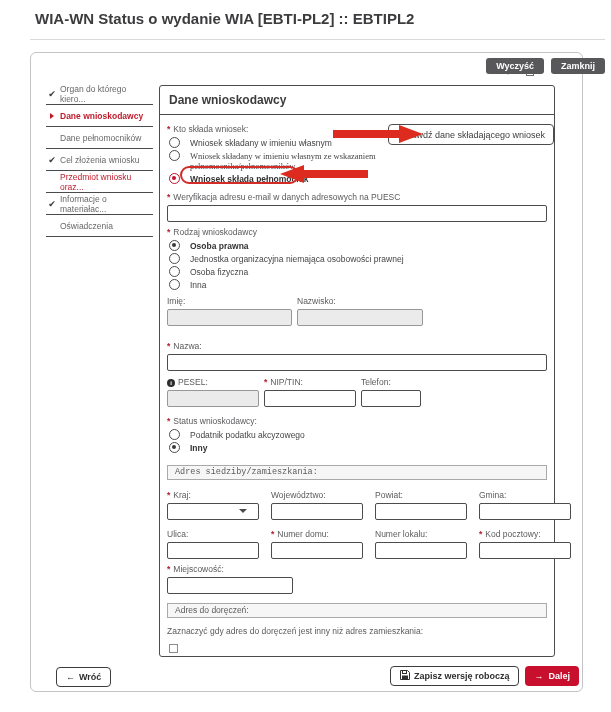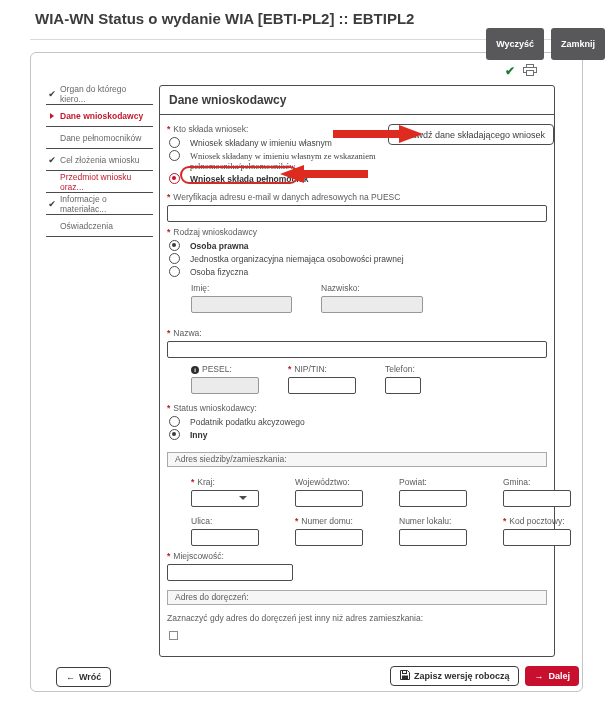--- a/index.html
+++ b/index.html
@@ -8,21 +8,21 @@
     position: relative;
     font-family: "Liberation Sans", sans-serif;
     background: #ffffff;
     color: #3f3f41;
     overflow: hidden;
   }
   .page-title { position: absolute; left: 35px; top: 10px; font-size: 15px; font-weight: 700; color: #3c3c3e; }
   .top-divider { position: absolute; left: 30px; top: 39px; width: 575px; height: 1px; background: #d9d9d9; }
   .top-buttons { position: absolute; top: 28px; right: 6px; display: flex; gap: 7px; z-index: 2; }
   .btn-gray { background: #58585a; color: #fff; border: none; border-radius: 3px;
-    font: 700 9px "Liberation Sans", sans-serif; height: 32px; padding: 0 10px; cursor: pointer; }
+    font: 700 9px "Liberation Sans", sans-serif; height: 16px; padding: 0 10px; cursor: pointer; margin-top: 30px; }
 
   .card { position: absolute; left: 30px; top: 52px; width: 553px; height: 640px;
     border: 1px solid #c4c4c6; border-radius: 6px; background: #fff; }
 
   .status-icons { position: absolute; top: 9px; left: 474px; display: flex; align-items: center; gap: 8px; }
   .check-glyph { color: #1f7c35; font-size: 12px; font-weight: 700; line-height: 12px; }
 
   .sidebar { position: absolute; left: 15px; top: 30px; width: 107px; }
   .side-item { display: flex; align-items: center; gap: 2px; height: 22px;
     border-bottom: 1px solid #4a4a4c; font-size: 8.5px; color: #68686b; cursor: pointer; }
@@ -57,31 +57,31 @@
   .rlabel { font-size: 8.5px; color: #454548; padding-top: 1px; line-height: 10px; }
   .rlabel.b { font-weight: 700; color: #333335; }
   .rlabel.wrap { max-width: 205px; display: inline-block; font-family: Liberation Serif, serif; }
 
   .tinput { display: block; width: 100%; height: 17px; border: 1px solid #4c4c4e; border-radius: 2px;
     background: #fff; font: 8.5px "Liberation Sans", sans-serif; padding: 0 4px; color: #333; }
   .tinput.dis { background: #ebebeb; border-color: #97979a; }
   .grid2 { display: grid; grid-template-columns: 125px 126px; column-gap: 5px; }
   .grid3 { display: grid; grid-template-columns: 92px 92px 60px; column-gap: 5px; }
   .grid4 { display: grid; grid-template-columns: 92px 92px 92px 92px; column-gap: 12px; }
-  .fcol { position: relative; margin-left: 24px; }
+  .fcol { position: relative; }
   .selarrow { position: absolute; right: 12px; top: 19px; width: 0; height: 0;
     border-left: 4px solid transparent; border-right: 4px solid transparent; border-top: 4px solid #4c4c4e; }
   .banner { height: 15px; line-height: 13px; background: #f6f6f6; border: 1px solid #a9a9ab;
     font-size: 8.5px; color: #5b5b5e; padding-left: 7px; }
   .cbox { width: 9px; height: 9px; border: 1px solid #8b8b8e; background: #fff;
     display: inline-block; margin: 2px 0 0 2px; cursor: pointer; }
   .w126 { width: 126px; }
 
   .mt3 { margin-top: 15px; }  .mt5 { margin-top: 5px; }  .mt6 { margin-top: 6px; }
-  .mt7 { margin-top: 12px; }  .mt8 { margin-top: 8px; }  .mt9 { margin-top: 9px; }  .mt10 { margin-top: 10px; }
+  .mt7 { margin-top: 12px; font-family: Liberation Mono, monospace; }  .mt8 { margin-top: 8px; }  .mt9 { margin-top: 9px; }  .mt10 { margin-top: 10px; }
 
   .back-btn { position: absolute; left: 25px; top: 614px; }
   .footer-right { position: absolute; right: 3px; top: 613px; display: flex; gap: 6px; align-items: center; }
   .btn-outline { height: 20px; border: 1px solid #3c3c3e; border-radius: 4px; background: #fff;
     font: 700 9px "Liberation Sans", sans-serif; padding: 0 9px; display: flex; align-items: center;
     gap: 4px; color: #2f2f31; cursor: pointer; }
   .btn-red { height: 20px; background: #c8102e; border: none; border-radius: 4px; color: #fff;
     font: 700 9px "Liberation Sans", sans-serif; padding: 0 9px; display: flex; align-items: center;
     gap: 5px; cursor: pointer; }
 
@@ -181,20 +181,24 @@
           </span>
         <span class="rlabel b">Osoba prawna</span>
       </div>
       <div class="radio-row">
         <span class="radio"></span>
         <span class="rlabel">Jednostka organizacyjna niemająca osobowości prawnej</span>
       </div>
       <div class="radio-row">
         <span class="radio"></span>
         <span class="rlabel">Osoba fizyczna</span>
+      </div>
+      <div class="radio-row">
+        <span class="radio"></span>
+        <span class="rlabel">Inna</span>
       </div>
 
       <div class="grid2 mt6">
         <div class="fcol">
           <div class="flabel"><span>Imię:</span></div>
           <input class="tinput dis" value="" style="">
         </div>
         <div class="fcol">
           <div class="flabel"><span>Nazwisko:</span></div>
           <input class="tinput dis" value="" style="">

